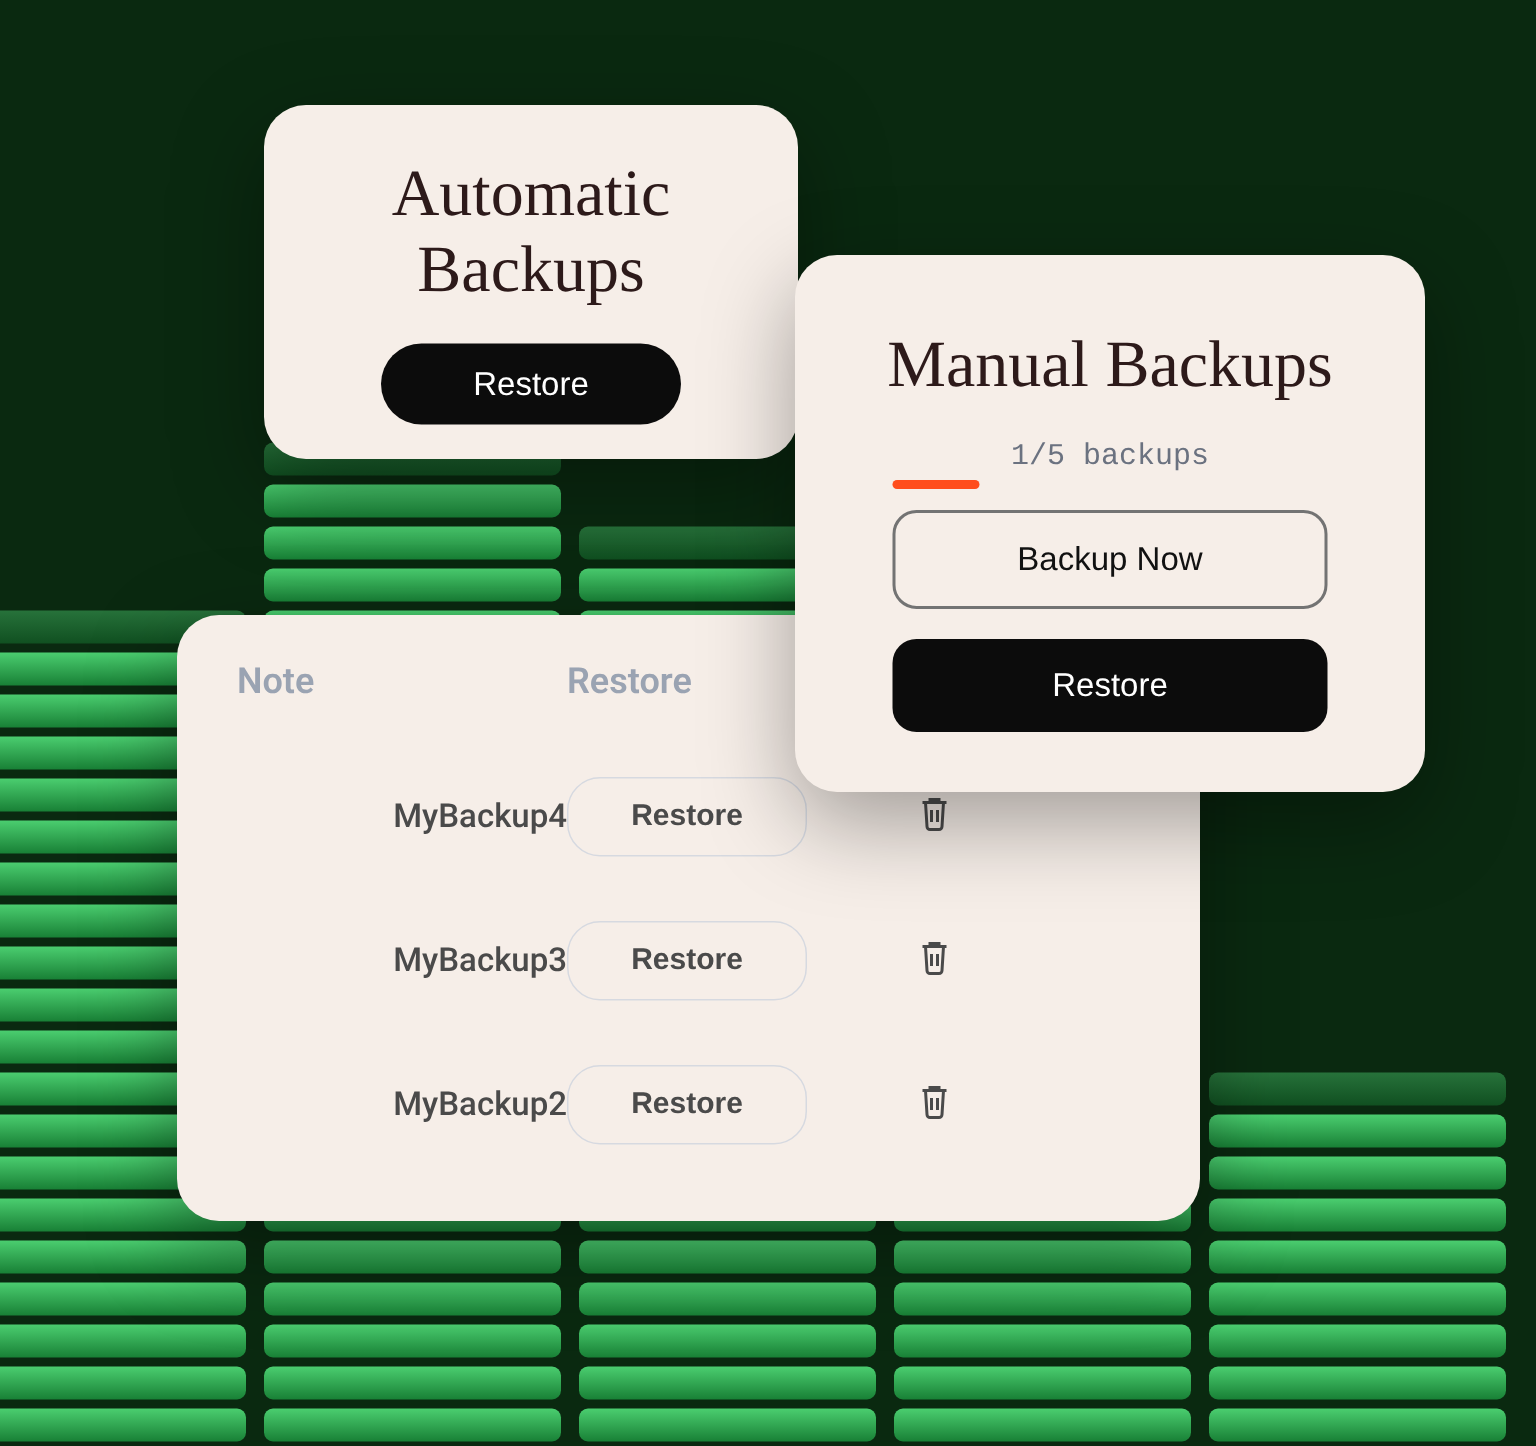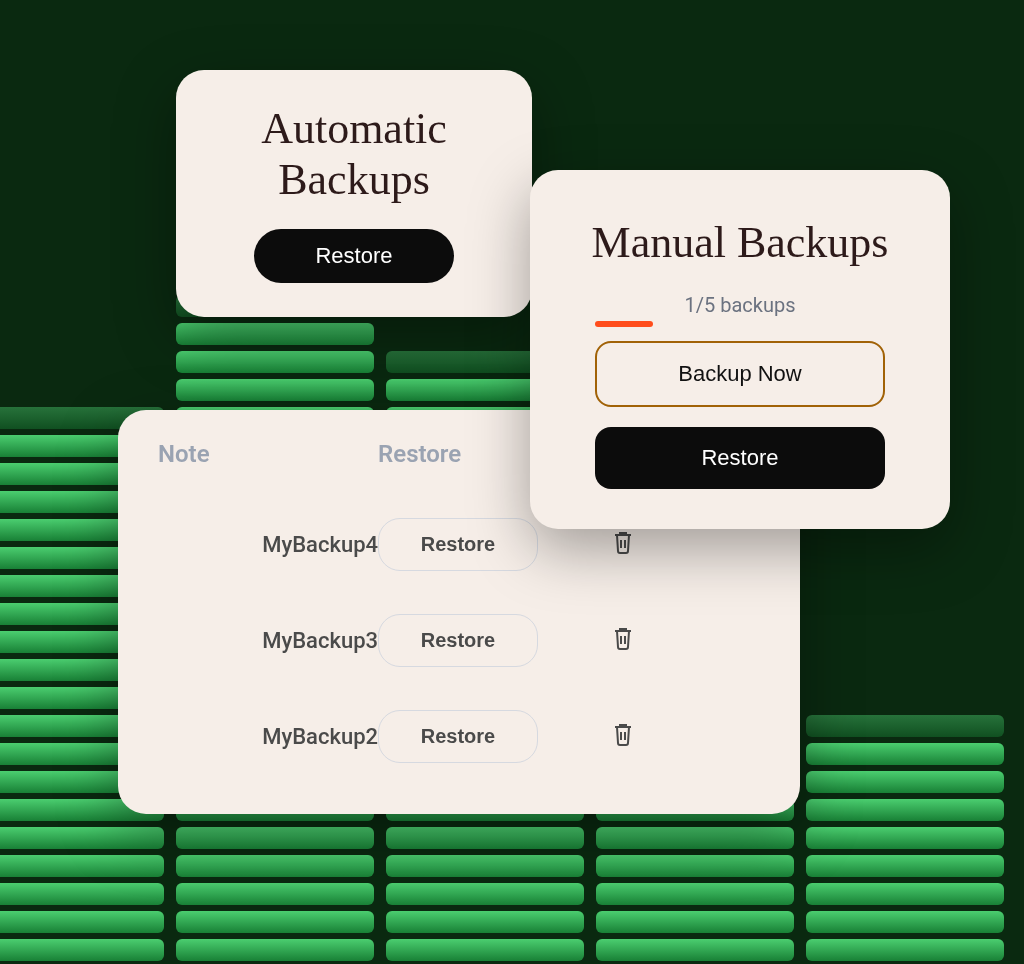--- a/index.html
+++ b/index.html
@@ -47,21 +47,21 @@
     position: absolute;
     background: #f6eee8;
     border-radius: 28px;
     box-shadow: 0 20px 60px rgba(0,0,0,0.35);
   }
 
   .auto-card {
     left: 176px;
     top: 70px;
     width: 300px;
-    padding: 34px 28px 34px;
+    padding: 34px 28px 23px;
     text-align: center;
   }
   .card-title-serif {
     font-family: Georgia, "Times New Roman", serif;
     font-size: 44px;
     line-height: 1.15;
     color: #2d1a1a;
     font-weight: 500;
     margin: 0 0 24px 0;
   }
@@ -84,20 +84,21 @@
     top: 170px;
     width: 360px;
     padding: 48px 30px 40px;
     text-align: center;
     z-index: 5;
   }
   .count-label {
     font-size: 20px;
     color: #6b7280;
     margin-bottom: 4px;
+    font-family: Liberation Mono, monospace;
   }
   .progress-wrap {
     width: 290px;
     margin: 0 auto 14px;
     text-align: left;
   }
   .progress-bar {
     height: 6px;
     width: 58px;
     background: #ff4d1c;
@@ -107,21 +108,21 @@
   .btn-outline {
     display: block;
     width: 290px;
     margin: 0 auto 20px;
     background: transparent;
     color: #111;
     font-size: 22px;
     font-weight: 500;
     padding: 18px 0;
     border-radius: 16px;
-    border: 2px solid #a16207;
+    border: 2px solid #737373;
     cursor: pointer;
   }
   .manual-card .btn-dark {
     width: 290px;
     border-radius: 16px;
     padding: 18px 0;
   }
 
   .list-card {
     left: 118px;

